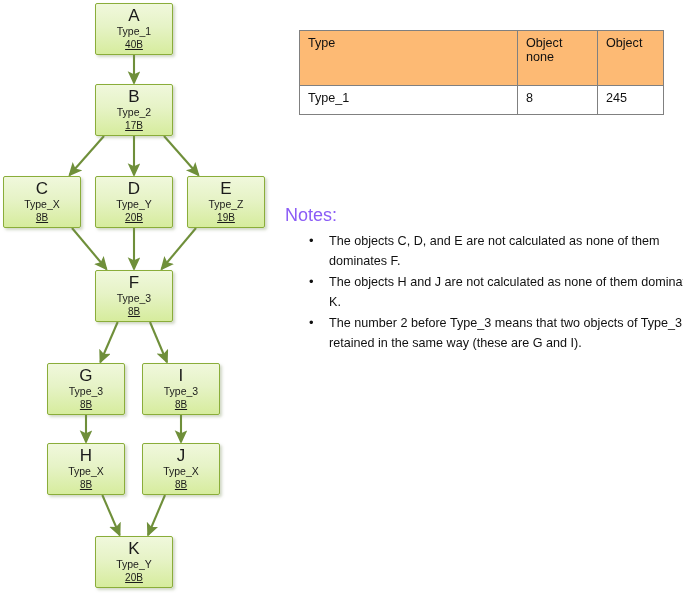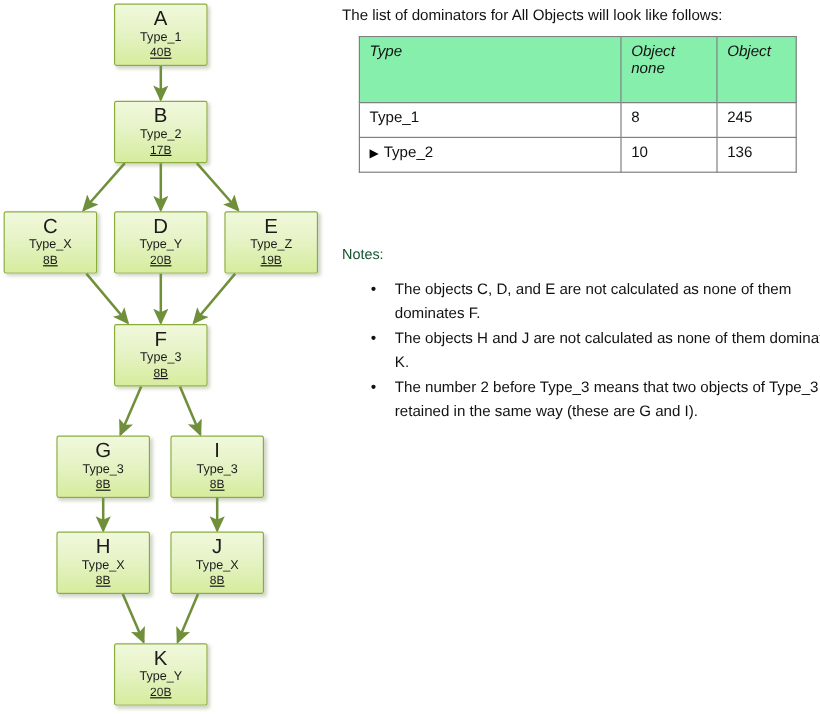--- a/index.html
+++ b/index.html
@@ -90,24 +90,23 @@
     color: #111111;
   }
   #dominators-table td, #dominators-table th {
     border: 1px solid #808080;
     padding: 5px 8px;
     text-align: left;
     font-weight: normal;
     vertical-align: top;
   }
   #dominators-table thead th {
-    background: #86efac;
+    background: #fdba74;
     height: 44px;
     vertical-align: top;
-    font-style: italic;
   }
   #dominators-table tbody td {
     height: 18px;
   }
   .col-type   { width: 218px; }
   .col-count  { width: 80px; }
   .col-bytes  { width: 66px; }
   .tri {
     font-size: 10px;
     color: #000000;
@@ -115,22 +114,22 @@
   }
   .ind-0 { padding-left: 8px; }
   .ind-1 { padding-left: 34px; }
   .ind-2 { padding-left: 48px; }
   .ind-3 { padding-left: 62px; }
 
   #notes-title {
     position: absolute;
     left: 0;
     top: 205px;
-    font-size: 12px;
-    color: #14532d;
+    font-size: 18px;
+    color: #8b5cf6;
   }
   #notes-list {
     position: absolute;
     left: 18px;
     top: 232px;
     width: 378px;
     margin: 0;
     padding: 0 0 0 26px;
     list-style: none;
     font-size: 12.6px;
@@ -230,46 +229,40 @@
       <div class="node" style="left: 95px; top: 536px; width: 78px; height: 52px;">
         <div class="n-name">K</div>
         <div class="n-type">Type_Y</div>
         <div class="n-bytes">20B</div>
       </div>
     </div>
 </div>
 
 <div id="info-pane">
 
-  <div id="intro-text">The list of dominators for All Objects will look like follows:</div>
 
   <table id="dominators-table">
     <colgroup>
       <col class="col-type">
         <col class="col-count">
         <col class="col-bytes">
     </colgroup>
     <thead>
       <tr>
         <th>Type</th>
         <th>Object none</th>
         <th>Object</th>
       </tr>
     </thead>
     <tbody id="table-body">
         <tr>
           <td class="ind-0">Type_1</td>
           <td>8</td>
           <td>245</td>
         </tr>
-        <tr>
-          <td class="ind-1"><span class="tri">▶</span>Type_2</td>
-          <td>10</td>
-          <td>136</td>
-        </tr>
       </tbody>
   </table>
 
   <div id="notes-title">Notes:</div>
 
   <ul id="notes-list">
       <li>The objects C, D, and E are not calculated as none of them dominates F.</li>
       <li>The objects H and J are not calculated as none of them dominates K.</li>
       <li>The number 2 before Type_3 means that two objects of Type_3 are retained in the same way (these are G and I).</li>
     </ul>

